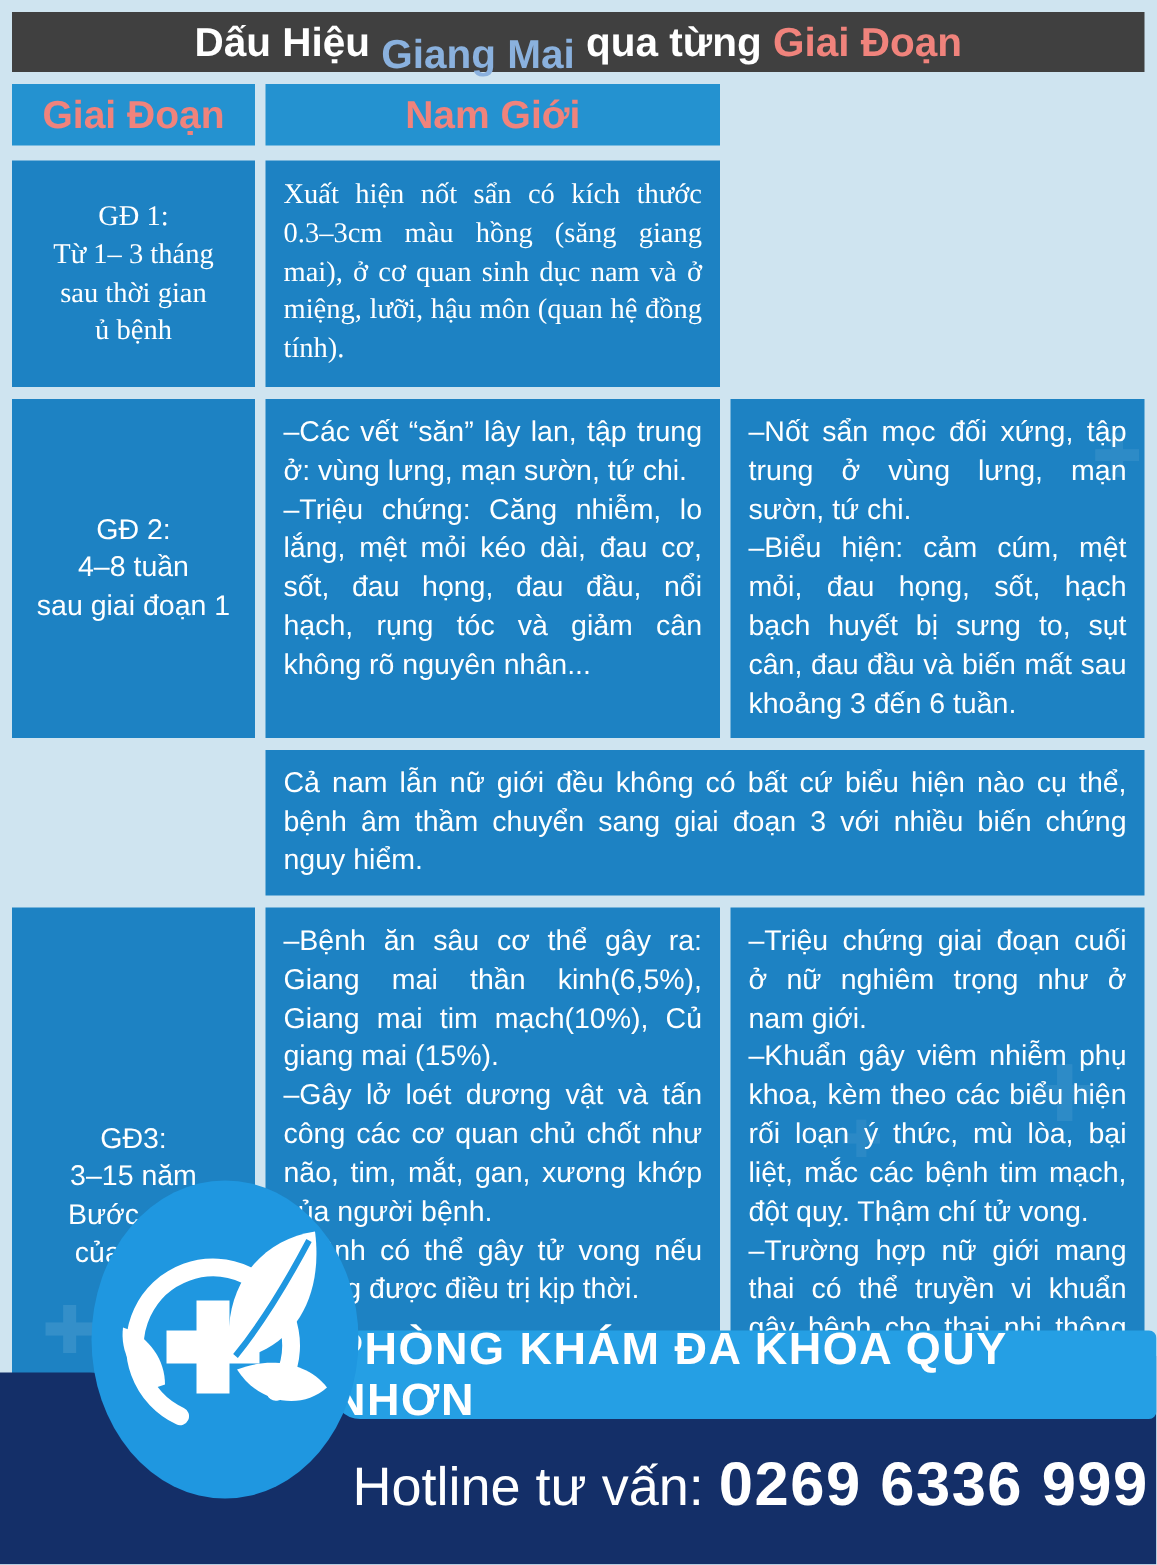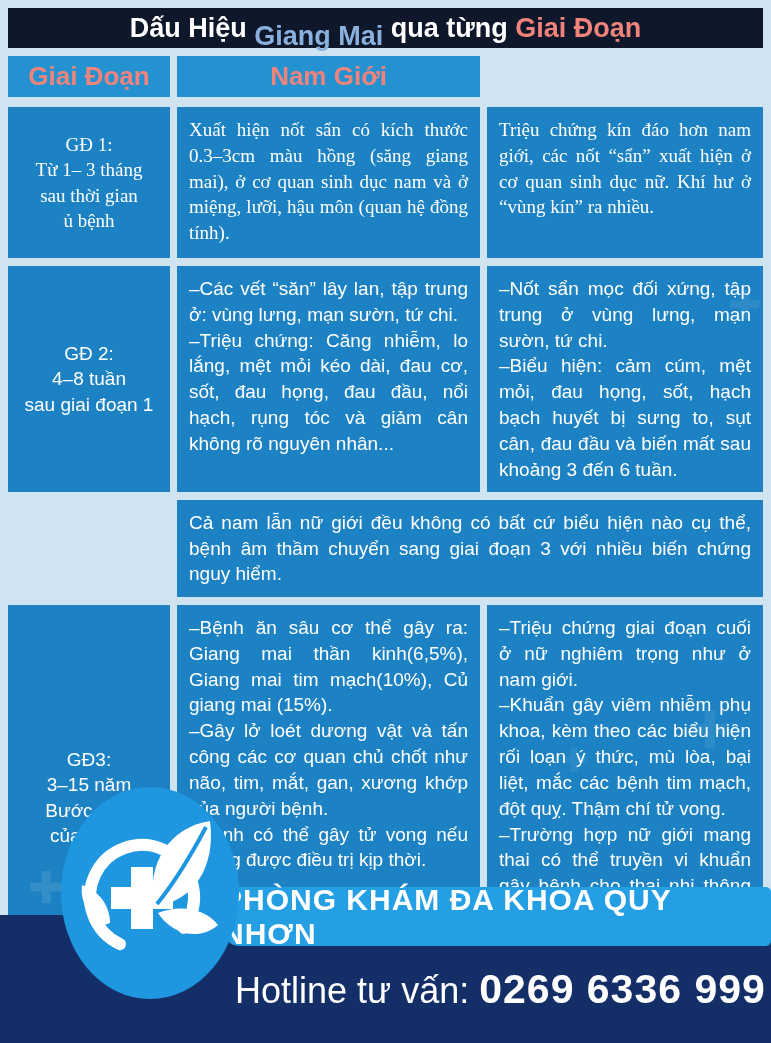--- a/index.html
+++ b/index.html
@@ -6,21 +6,21 @@
   body{
     width:771px;height:1043px;position:relative;overflow:hidden;
     background:#cfe4f0;
     font-family:"Liberation Sans","DejaVu Sans",sans-serif;
   }
   
   .bg-cross{position:absolute;color:#ffffff;z-index:2;pointer-events:none;font-weight:bold;}
 
   .title-bar{
     position:absolute;left:8px;top:8px;width:755px;height:40px;
-    background:#0f172a;display:flex;align-items:center;justify-content:center;
+    background:#404040;display:flex;align-items:center;justify-content:center;
     z-index:1;
   }
   .title-bar span{font-size:27px;font-weight:bold;white-space:pre;}
   .t-white{color:#ffffff;}
   .t-blue{color:#8ab1de;margin-top:16px;}
   .t-salmon{color:#f0837c;}
 
   .grid-row{
     position:absolute;left:8px;right:8px;
     display:grid;grid-template-columns:162px 303px 1fr;grid-gap:7px;
@@ -76,21 +76,20 @@
   <div class="hcell">Giai Đoạn</div>
   <div class="hcell">Nam Giới</div>
 </div>
 
 <div class="grid-row" style="top:107px;height:151px;font-family:Liberation Serif, serif;">
   <div class="cell stage">GĐ 1:
 Từ 1– 3 tháng
 sau thời gian
 ủ bệnh</div>
   <div class="cell detail">Xuất hiện nốt sẩn có kích thước 0.3–3cm màu hồng (săng giang mai), ở cơ quan sinh dục nam và ở miệng, lưỡi, hậu môn (quan hệ đồng tính).</div>
-  <div class="cell detail">Triệu chứng kín đáo hơn nam giới, các nốt “sẩn” xuất hiện ở cơ quan sinh dục nữ. Khí hư ở “vùng kín” ra nhiều.</div>
 </div>
 
 <div class="grid-row" style="top:266px;height:226px;">
   <div class="cell stage">GĐ 2:
 4–8 tuần
 sau giai đoạn 1</div>
   <div class="cell detail">–Các vết “săn” lây lan, tập trung ở: vùng lưng, mạn sườn, tứ chi.
 –Triệu chứng: Căng nhiễm, lo lắng, mệt mỏi kéo dài, đau cơ, sốt, đau họng, đau đầu, nổi hạch, rụng tóc và giảm cân không rõ nguyên nhân...</div>
   <div class="cell detail">–Nốt sẩn mọc đối xứng, tập trung ở vùng lưng, mạn sườn, tứ chi.
 –Biểu hiện: cảm cúm, mệt mỏi, đau họng, sốt, hạch bạch huyết bị sưng to, sụt cân, đau đầu và biến mất sau khoảng 3 đến 6 tuần.</div>

